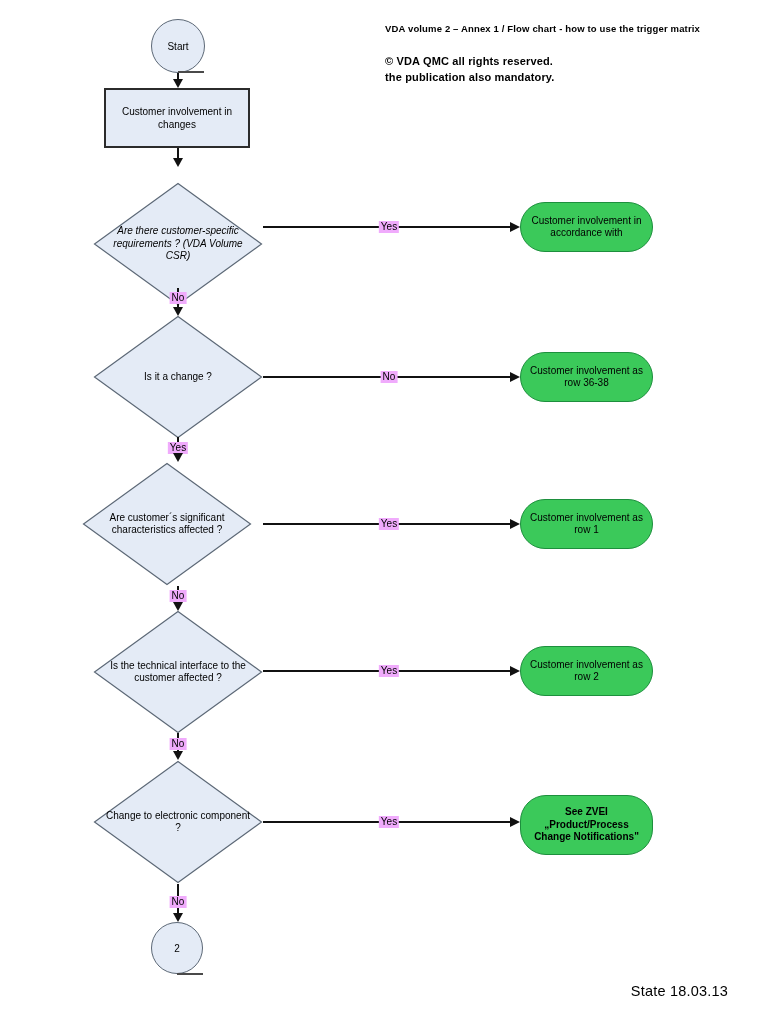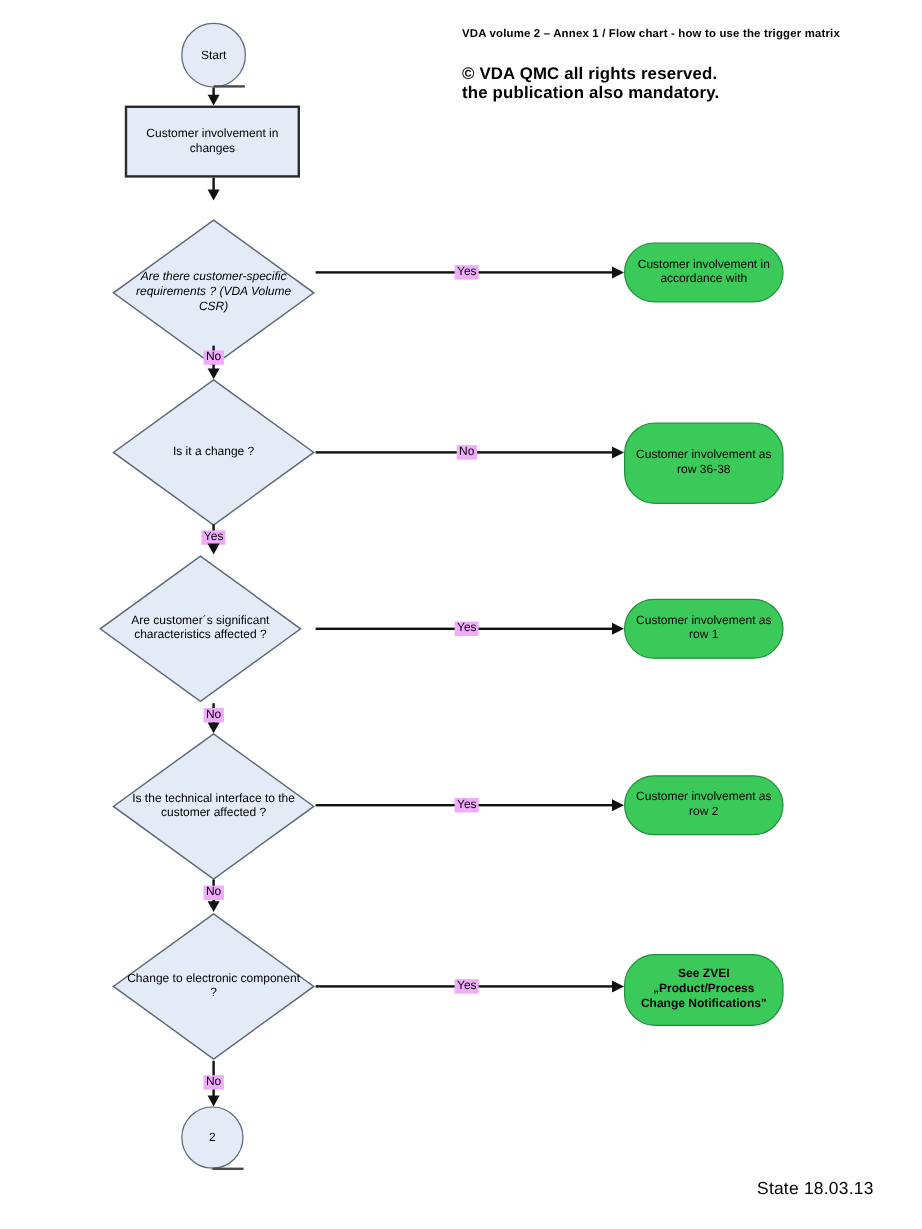--- a/index.html
+++ b/index.html
@@ -3,21 +3,21 @@
 <meta charset="utf-8">
 <style>
   html,body{margin:0;padding:0;background:#ffffff;}
   .page{
     position:relative;width:768px;height:1024px;background:#ffffff;
     font-family:"Liberation Sans",sans-serif;color:#000;overflow:hidden;
   }
   .abs{position:absolute;}
   
   .hdr-title{left:385px;top:23px;width:375px;font-size:9.5px;font-weight:700;letter-spacing:.15px;line-height:12px;}
-  .hdr-copy{left:385px;top:53px;width:380px;font-size:14px;font-weight:700;letter-spacing:.15px;line-height:16px;}
+  .hdr-copy{left:385px;top:53px;width:380px;font-size:11px;font-weight:700;letter-spacing:.15px;line-height:16px;}
   
   .circle-node{
     width:54px;height:54px;border-radius:50%;
     background:var(--node-fill,#e4ebf6);border:1.4px solid var(--node-border,#5c6876);
     display:flex;align-items:center;justify-content:center;
     font-size:10px;box-sizing:border-box;
   }
   .process-node{
     background:var(--node-fill,#e4ebf6);border:2px solid var(--process-border,#2b2b2b);
     display:flex;align-items:center;justify-content:center;text-align:center;
@@ -91,21 +91,21 @@
 
   <div class="abs diamond" style="left:93px;top:315px;">
     <svg width="170" height="124" viewBox="0 0 170 124">
         <polygon points="85,1.5 168.5,62 85,122.5 1.5,62" style="fill:var(--node-fill,#e4ebf6);stroke:var(--node-border,#5c6876);stroke-width:1.2"></polygon>
       </svg>
     <div class="diamond-label">Is it a change ?</div>
   </div>
   <div class="abs hline" style="left:263px;top:376px;width:248px;"></div>
   <div class="abs arrow-right" style="left:510px;top:372px;"></div>
   <span class="abs edge-label" style="left:389px;top:377px;">No</span>
-  <div class="abs result-node" style="top:352px;height:68px;">
+  <div class="abs result-node" style="top:352px;height:50px;">
     <span>Customer involvement as row 36-38</span>
   </div>
   <div class="abs vline" style="left:177px;top:437px;height:18px;"></div>
   <span class="abs edge-label" style="left:178px;top:448px;">Yes</span>
   <div class="abs arrow-down" style="left:173px;top:453px;"></div>
 
   <div class="abs diamond" style="left:82px;top:462px;">
     <svg width="170" height="124" viewBox="0 0 170 124">
         <polygon points="85,1.5 168.5,62 85,122.5 1.5,62" style="fill:var(--node-fill,#e4ebf6);stroke:var(--node-border,#5c6876);stroke-width:1.2"></polygon>
       </svg>

